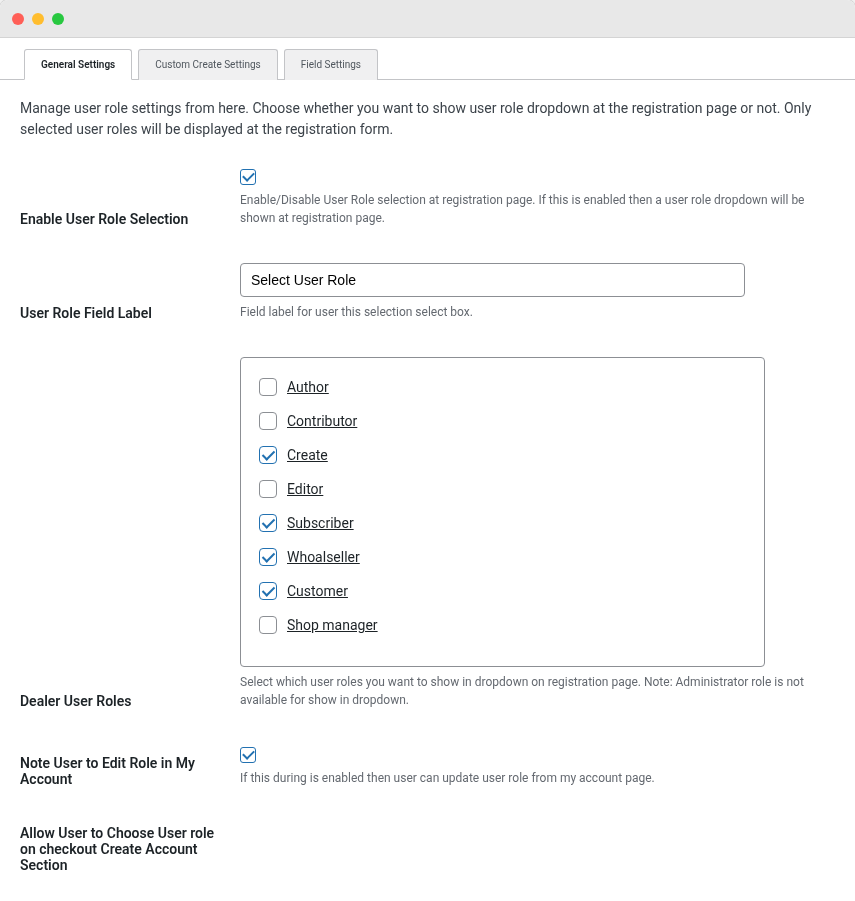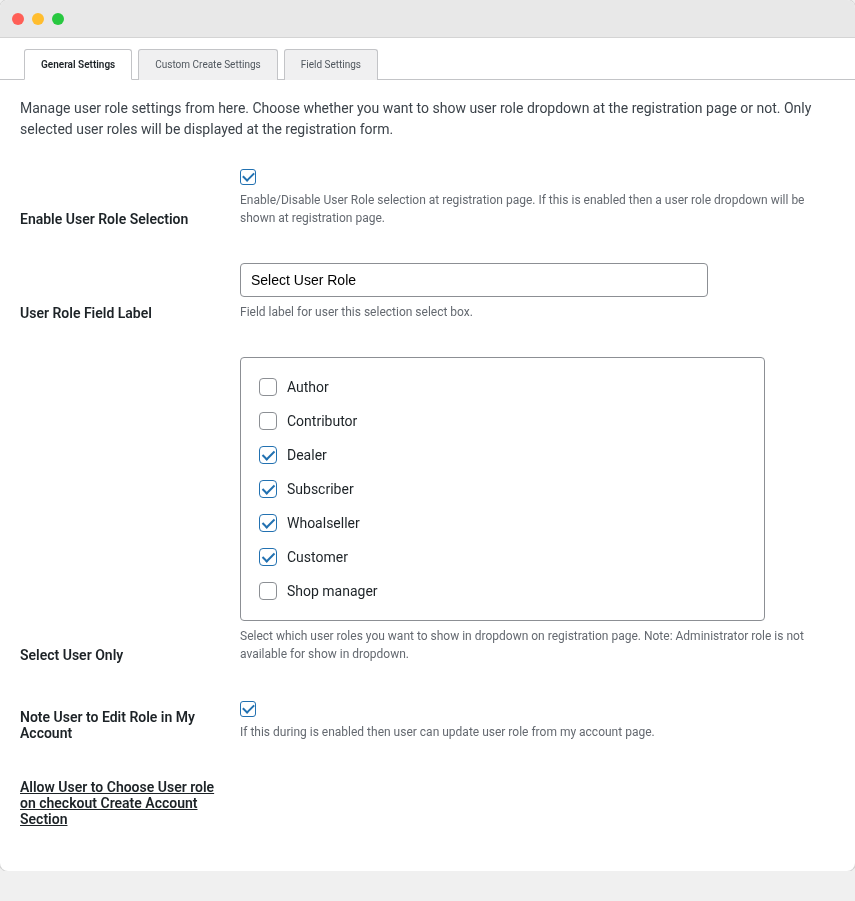--- a/index.html
+++ b/index.html
@@ -75,41 +75,41 @@
       color: #3c434a;
       font-size: 14px;
       line-height: 1.5;
       margin-bottom: 28px;
     }
     .form-row {
       display: flex;
       align-items: flex-end;
       margin-bottom: 36px;
     }
-    .form-row:last-child { margin-bottom: 24px; text-decoration: underline; }
+    .form-row:last-child { margin-bottom: 24px; }
     .form-label {
       width: 220px;
       flex-shrink: 0;
       font-weight: 600;
       font-size: 14px;
       padding-top: 2px;
       padding-right: 10px;
     }
     .form-field {
       flex: 1;
       max-width: 600px;
     }
     .help-text {
       color: #646970;
       font-size: 12px;
       line-height: 1.5;
       margin-top: 6px;
     }
     input[type="text"] {
-      width: 468px;
+      width: 505px;
       padding: 8px 10px;
       border: 1px solid #8c8f94;
       border-radius: 4px;
       font-size: 14px;
       background: #fff;
     }
     input[type="checkbox"] {
       width: 16px;
       height: 16px;
       border: 1px solid #8c8f94;
@@ -140,24 +140,25 @@
       border-radius: 4px;
       padding: 20px 18px;
       width: 525px;
     }
     .role-item {
       display: flex;
       align-items: center;
       gap: 10px;
       margin-bottom: 16px;
     }
-    .role-item:last-child { margin-bottom: 0; }
+    .role-item:last-child { margin-bottom: 12px; }
     .role-item label {
       font-size: 14px;
       cursor: pointer;
+      text-decoration: underline;
     }
     .roles-box input[type="checkbox"] {
       width: 18px;
       height: 18px;
       border-radius: 4px;
     }
     .roles-box input[type="checkbox"]:checked::after {
       left: 5px;
       top: 1px;
       width: 5px;
@@ -197,34 +198,38 @@
 
     <div class="form-row">
       <div class="form-label">User Role Field Label</div>
       <div class="form-field">
         <input type="text" value="Select User Role" style="">
         <div class="help-text">Field label for user this selection select box.</div>
       </div>
     </div>
 
     <div class="form-row">
-      <div class="form-label">Select User Only</div>
+      <div class="form-label">Dealer User Roles</div>
       <div class="form-field">
         <div class="roles-box" id="roles-box">
             <div class="role-item">
               <input type="checkbox" style="">
               <label>Author</label>
             </div>
             <div class="role-item">
               <input type="checkbox" style="">
               <label>Contributor</label>
             </div>
             <div class="role-item">
               <input type="checkbox" checked="" style="">
-              <label>Dealer</label>
+              <label>Create</label>
+            </div>
+            <div class="role-item">
+              <input type="checkbox" style="">
+              <label>Editor</label>
             </div>
             <div class="role-item">
               <input type="checkbox" checked="" style="">
               <label>Subscriber</label>
             </div>
             <div class="role-item">
               <input type="checkbox" checked="" style="">
               <label>Whoalseller</label>
             </div>
             <div class="role-item">

